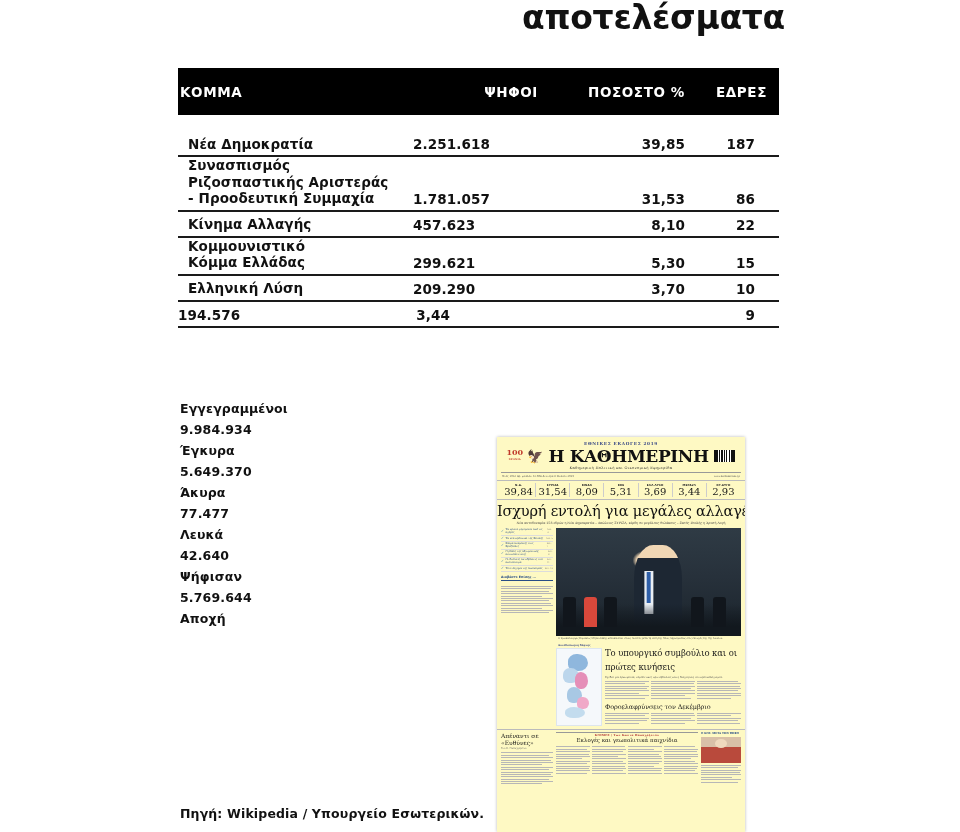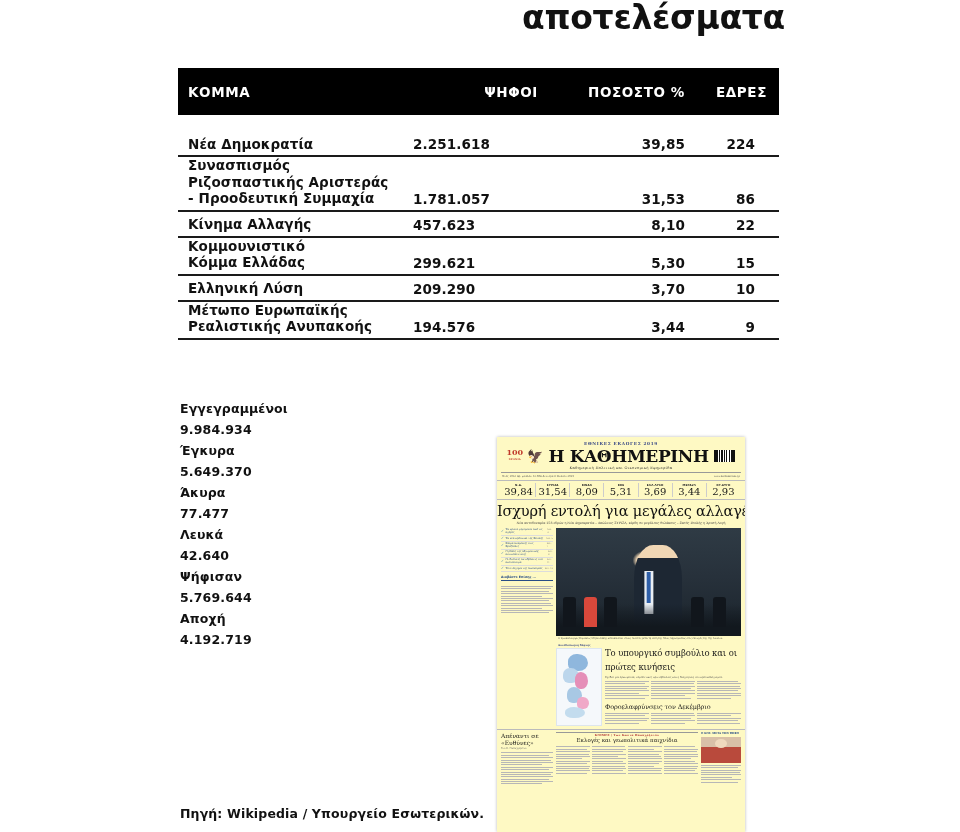--- a/index.html
+++ b/index.html
@@ -42,21 +42,21 @@
   .tbl-header {
     background: #000000;
     height: 47px;
     display: flex;
     align-items: center;
     color: #ffffff;
     font-size: 13.5px;
     font-weight: bold;
     letter-spacing: 0.6px;
   }
-  .tbl-header .c-party   { flex: 0 0 235px; padding-left: 10px; text-align: left; }
+  .tbl-header .c-party   { flex: 0 0 235px; padding-left: 2px; text-align: left; }
   .tbl-header .c-votes   { flex: 0 0 125px; text-align: right; }
   .tbl-header .c-pct     { flex: 0 0 155px; text-align: right; padding-right: 8px;}
   .tbl-header .c-seats   { flex: 1 1 auto;  text-align: right; padding-right: 12px; }
 
   .tbl-gap { height: 16px; background: #ffffff; }
 
   .tbl-row {
     display: flex;
     align-items: flex-end;
     border-bottom: 2px solid #1a1a1a;
@@ -464,21 +464,21 @@
   <div class="tbl-gap"></div>
 
   <div class="tbl-row">
     <div class="c-party">
       <span class="party-lines">
         <span>Νέα Δημοκρατία</span>
       </span>
     </div>
     <div class="c-votes">2.251.618</div>
     <div class="c-pct">39,85</div>
-    <div class="c-seats">224</div>
+    <div class="c-seats">187</div>
   </div>
 
   <div class="tbl-row">
     <div class="c-party">
       <span class="party-lines">
         <span>Συνασπισμός</span>
         <span>Ριζοσπαστικής Αριστεράς</span>
         <span>- Προοδευτική Συμμαχία</span>
       </span>
     </div>
@@ -515,46 +515,39 @@
       <span class="party-lines">
         <span>Ελληνική Λύση</span>
       </span>
     </div>
     <div class="c-votes">209.290</div>
     <div class="c-pct">3,70</div>
     <div class="c-seats">10</div>
   </div>
 
   <div class="tbl-row">
-    <div class="c-party">
-      <span class="party-lines">
-        <span>Μέτωπο Ευρωπαϊκής</span>
-        <span>Ρεαλιστικής Ανυπακοής</span>
-      </span>
-    </div>
     <div class="c-votes">194.576</div>
     <div class="c-pct">3,44</div>
     <div class="c-seats">9</div>
   </div>
 
 </div>
 
 <div id="turnout-stats">
   <span class="stat-label">Εγγεγραμμένοι</span>
   <span class="stat-value">9.984.934</span>
   <span class="stat-label">Έγκυρα</span>
   <span class="stat-value">5.649.370</span>
   <span class="stat-label">Άκυρα</span>
   <span class="stat-value">77.477</span>
   <span class="stat-label">Λευκά</span>
   <span class="stat-value">42.640</span>
   <span class="stat-label">Ψήφισαν</span>
   <span class="stat-value">5.769.644</span>
   <span class="stat-label">Αποχή</span>
-  <span class="stat-value">4.192.719</span>
 </div>
 
 <div id="source-note">Πηγή: Wikipedia / Υπουργείο Εσωτερικών.</div>
 
 <div id="newspaper">
 
   <div class="np-kicker">ΕΘΝΙΚΕΣ ΕΚΛΟΓΕΣ 2019</div>
 
   <div class="np-masthead-row">
     <div class="np-anniv">

